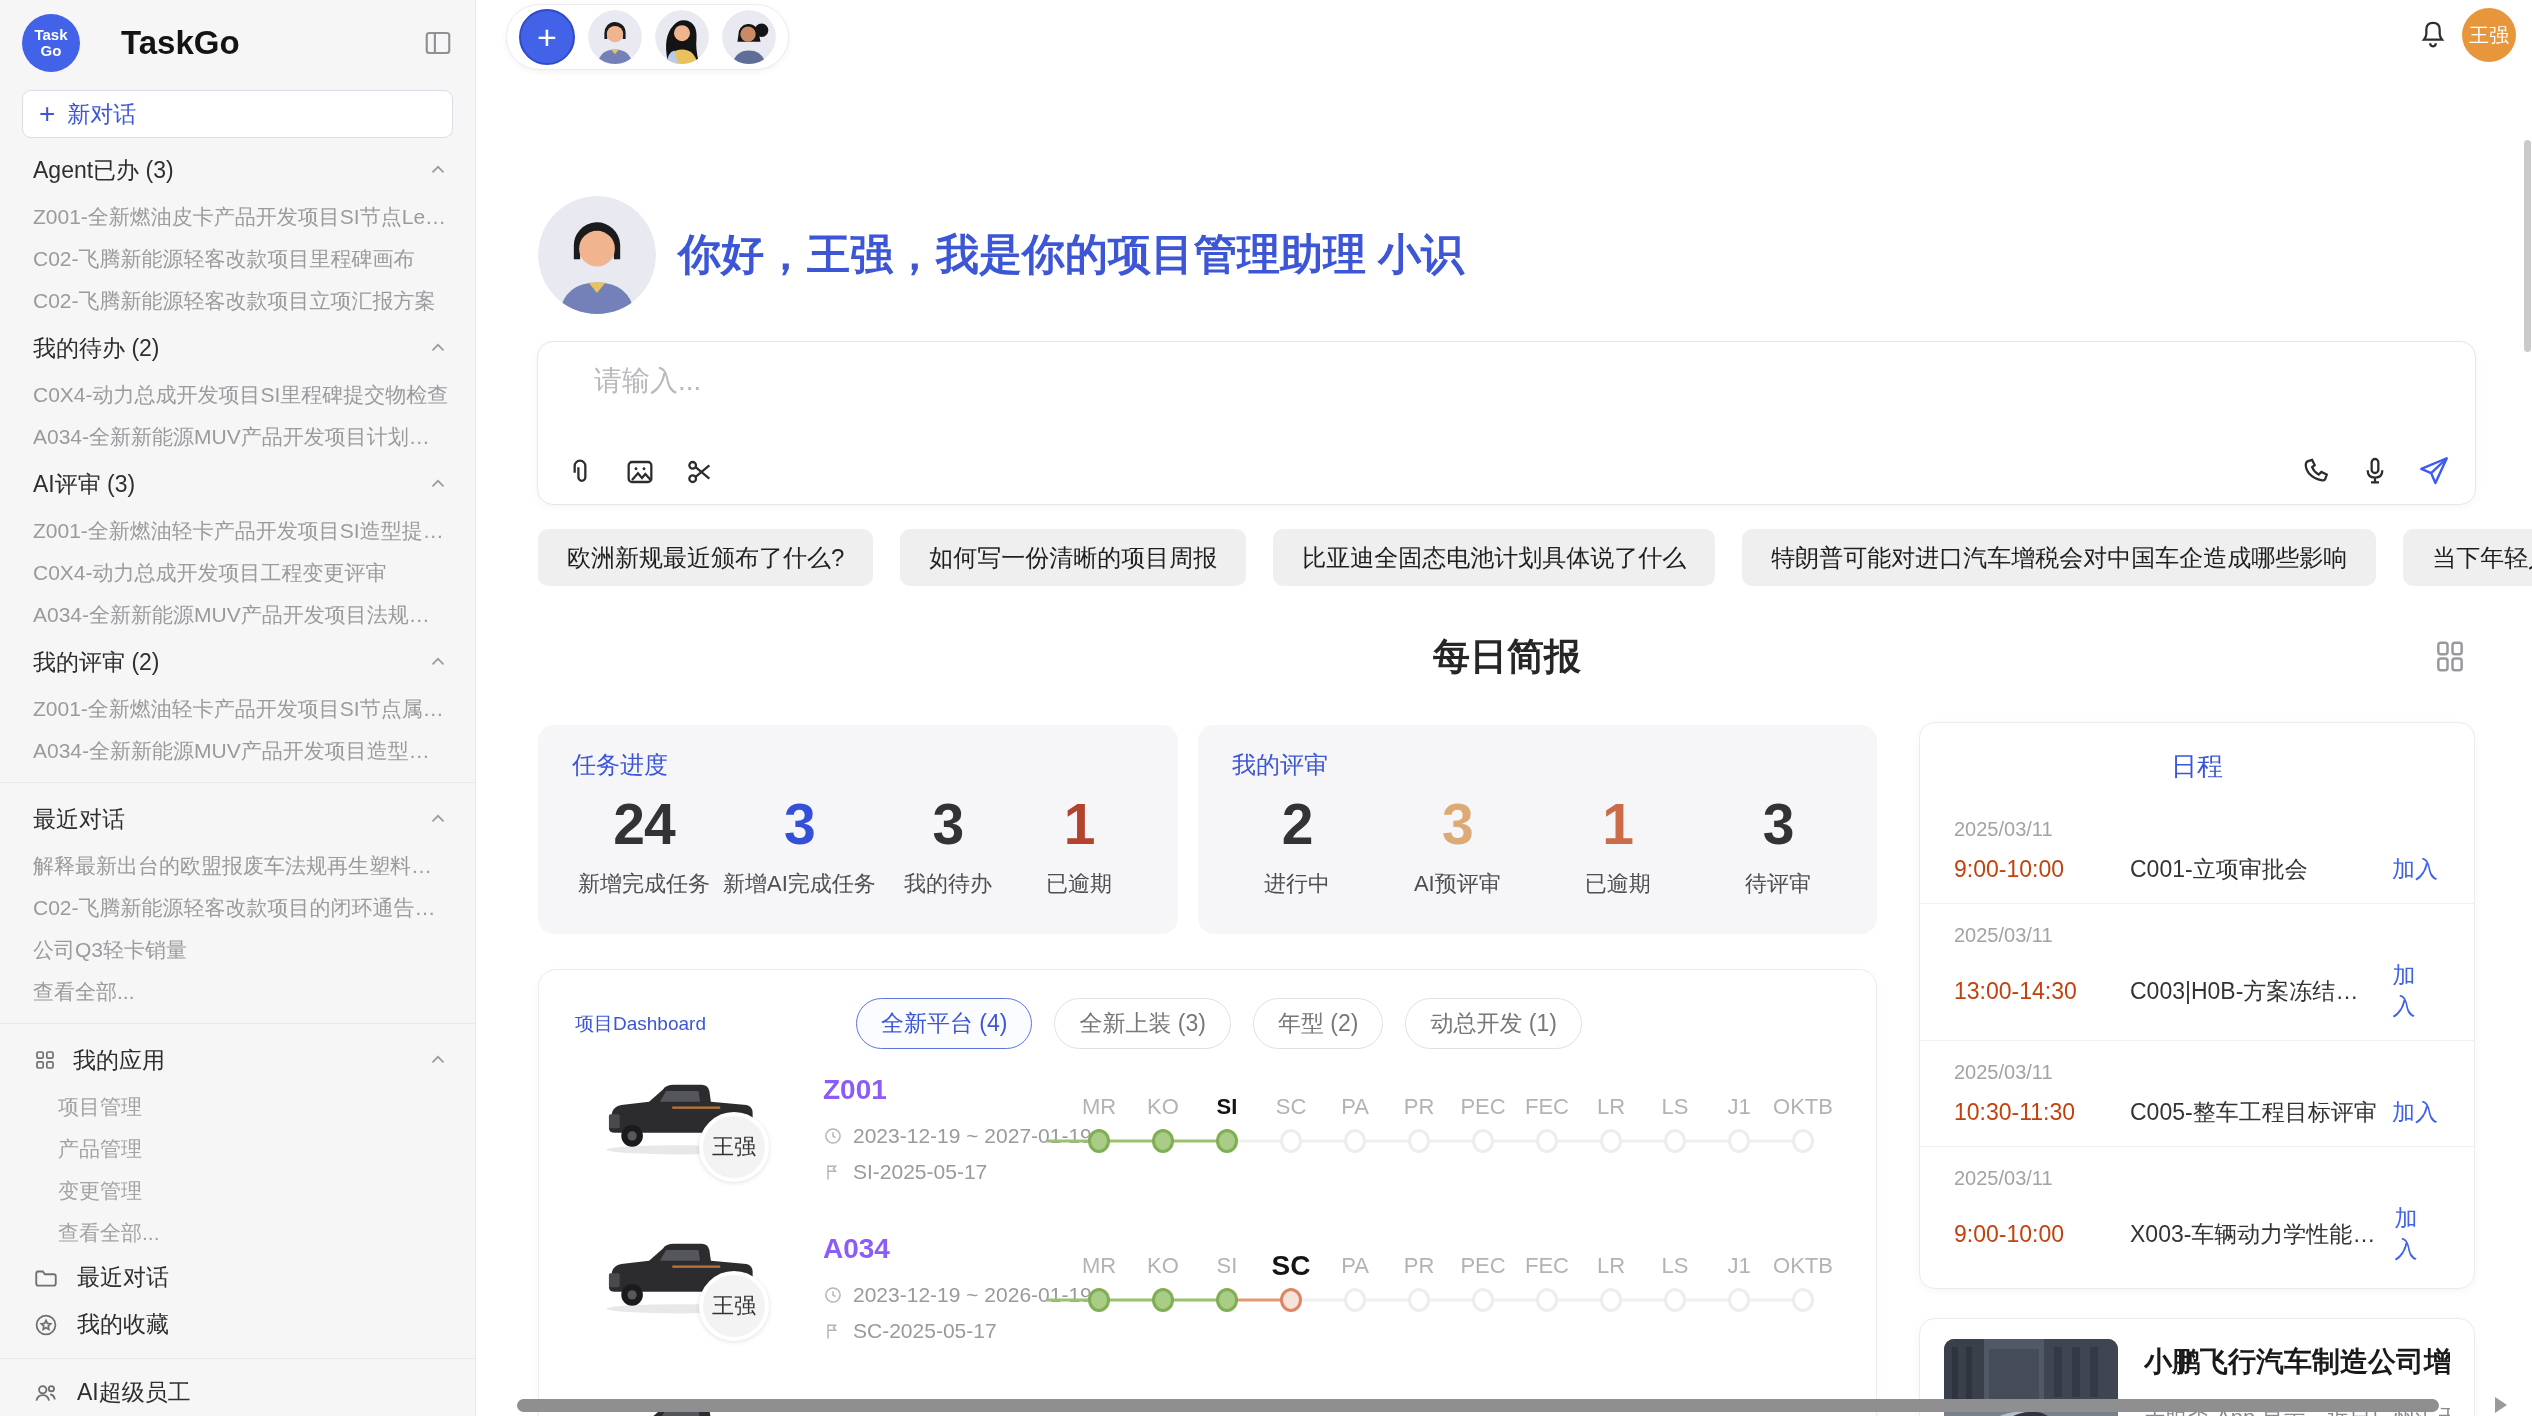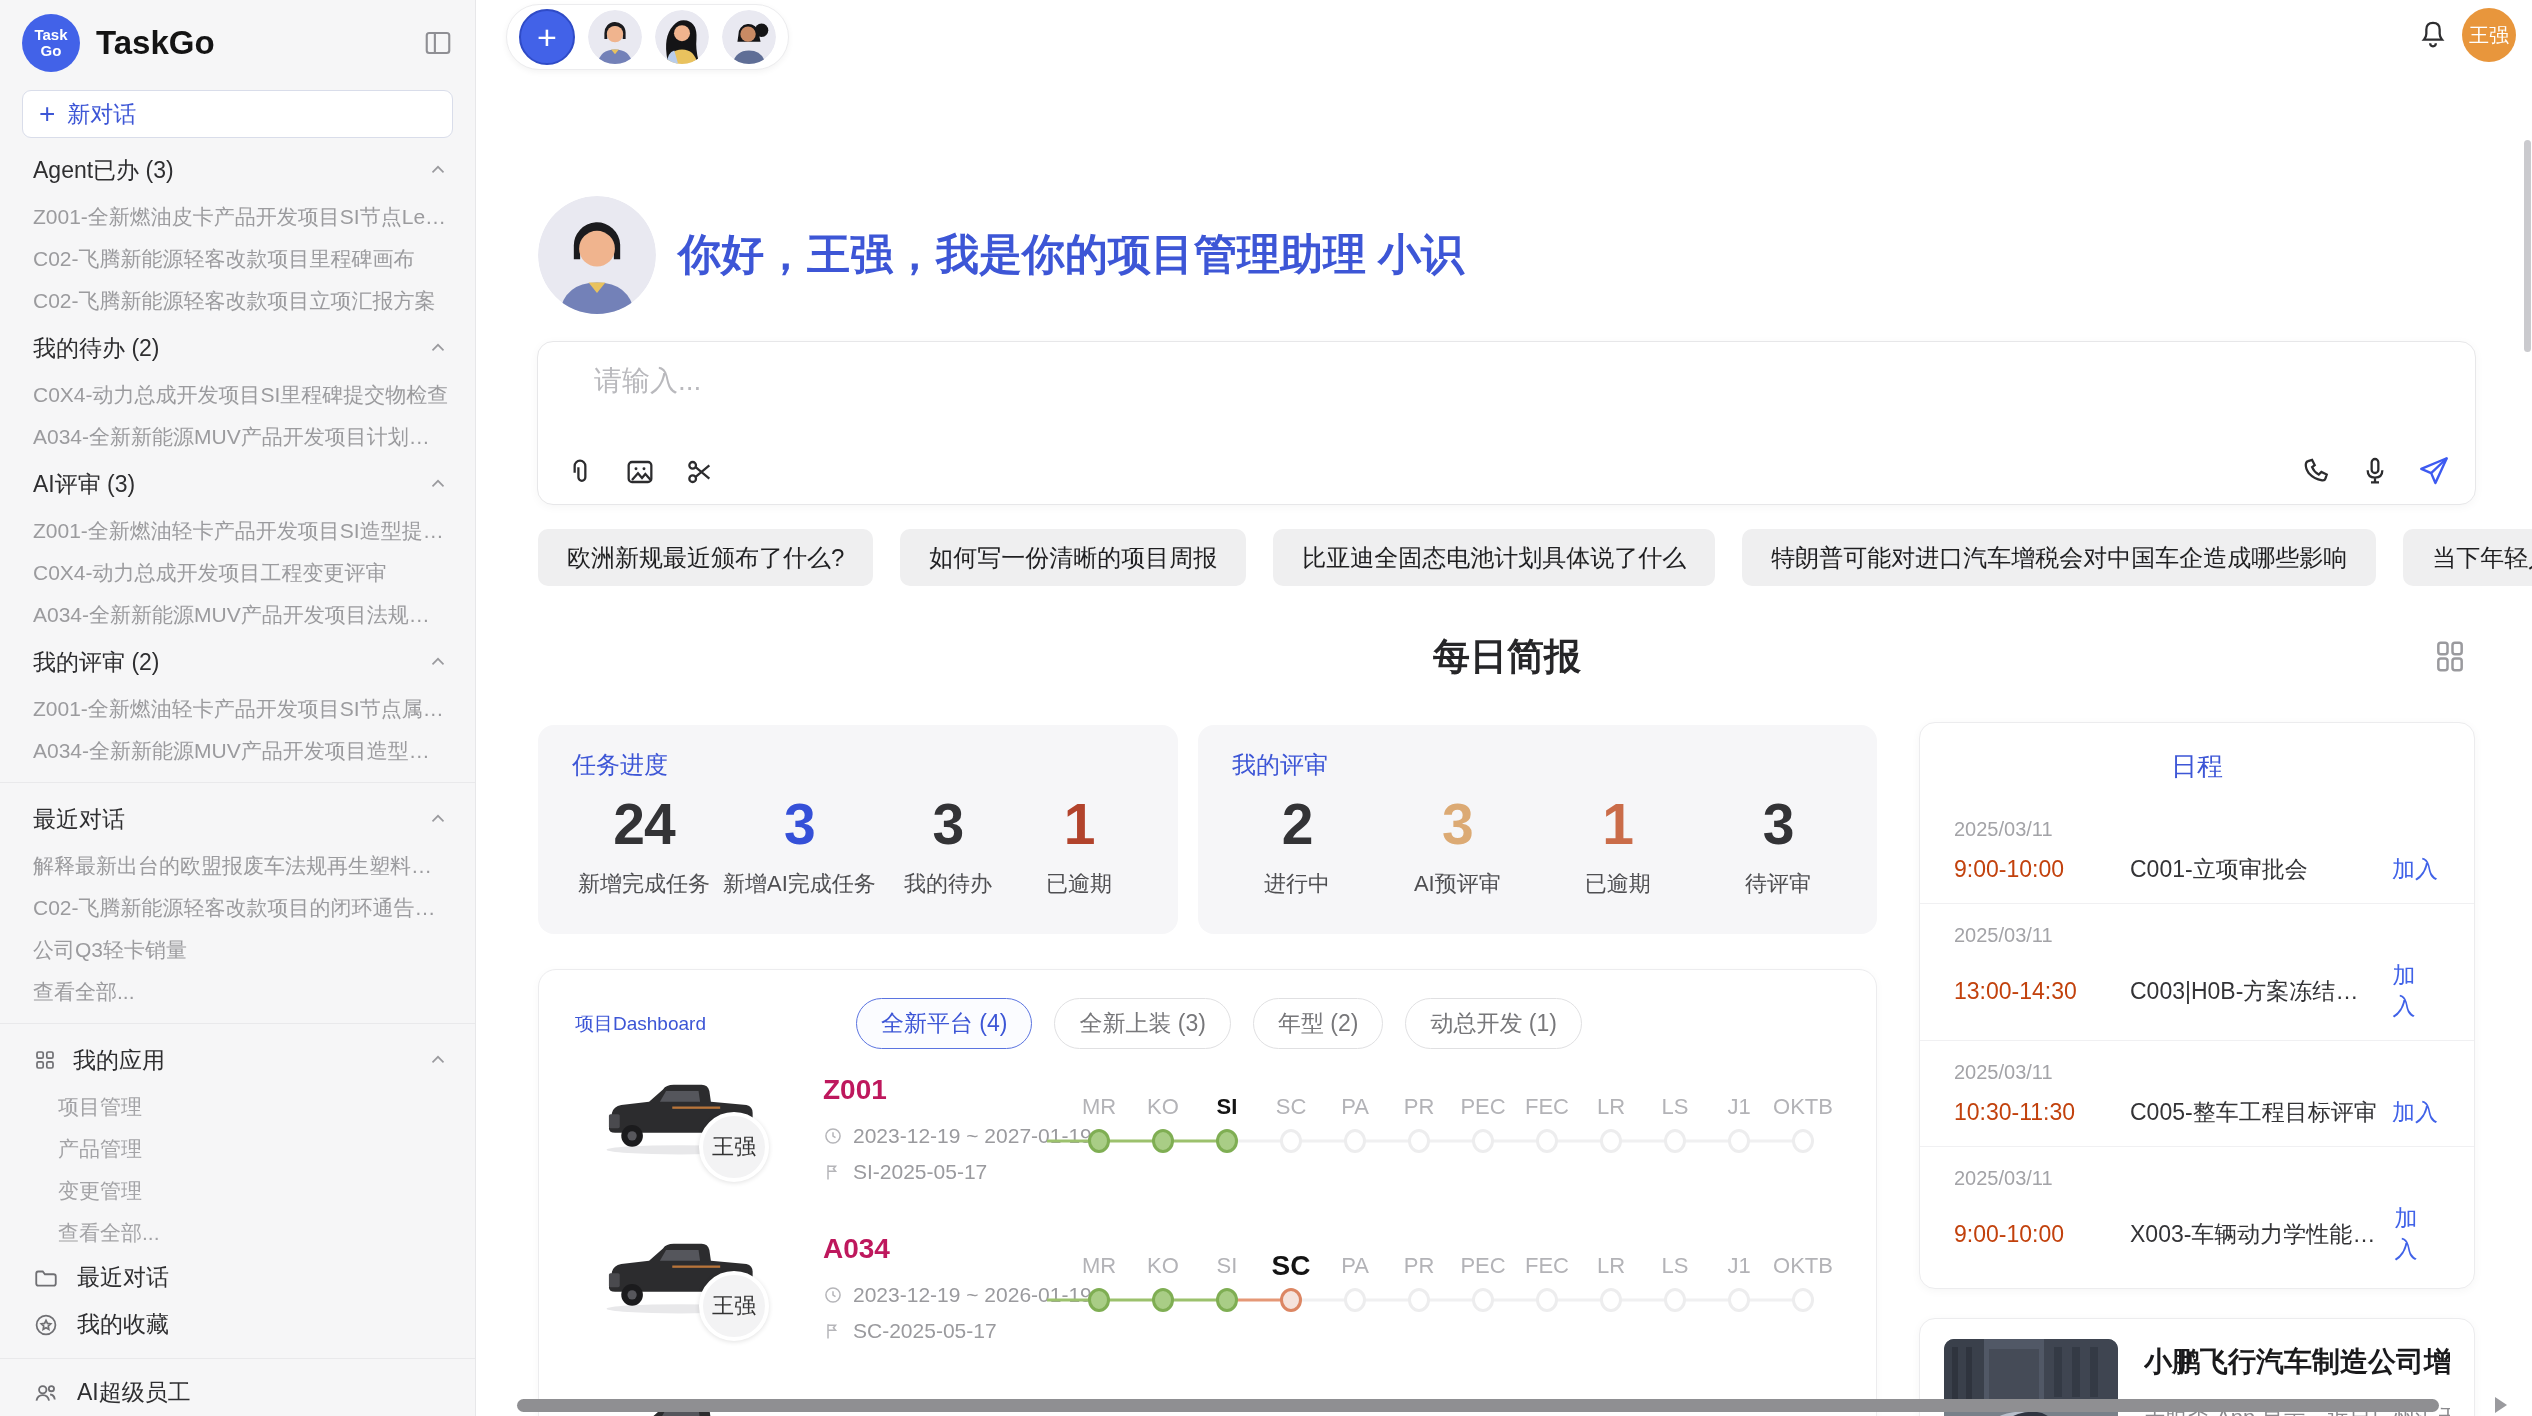--- a/index.html
+++ b/index.html
@@ -3,21 +3,21 @@
 <meta charset="utf-8">
 <style>
   * { margin:0; padding:0; box-sizing:border-box; }
   html,body { width:2532px; height:1416px; overflow:hidden; background:#fff;
     font-family:"Liberation Sans","DejaVu Sans",sans-serif; color:#222; }
   #app { position:relative; width:2532px; height:1416px; }
 
   
   .sidebar { position:absolute; left:0; top:0; width:476px; height:1416px;
     background:#f6f6f7; border-right:1px solid #e7e7e9; overflow:hidden; }
-  .side-header { display:flex; align-items:center; padding:14px 22px 2px 22px; }
+  .side-header { display:flex; align-items:center; padding:14px 22px 2px 22px;gap:25px; }
   .logo { width:58px; height:58px; border-radius:50%; background:#4262e8; color:#fff;
     display:flex; flex-direction:column; align-items:center; justify-content:center;
     font-size:15px; line-height:16px; font-weight:700; flex:0 0 auto;}
   .app-title { font-size:33px; font-weight:700; color:#141414; margin-left:16px; flex:1; }
   .panel-ico { color:#8f8f94; }
   .new-chat { margin:16px 22px 6px 22px; height:48px; background:#fff;
     border:1px solid #d9ddea; border-radius:9px; display:flex; align-items:center;
     padding:0 16px; color:#3d56d6; font-size:23px; cursor:pointer; }
   .new-chat .plus { font-size:28px; margin-right:12px; font-weight:400; }
   .sec-h { display:flex; align-items:center; justify-content:space-between;
@@ -86,21 +86,21 @@
   .dash-title { font-size:19px; color:#3d56d6; font-weight:500; }
   .filters { display:flex; gap:22px; margin-left:150px; }
   .fpill { font-size:23px; padding:9px 24px; border-radius:999px; border:1px solid #e0e0e2;
     color:#77777a; background:#fff; cursor:pointer; white-space:nowrap; }
   .fpill.active { border:1.5px solid #5b74e0; color:#3d56d6; background:#fbfcff; }
   .prow { position:absolute; left:0; width:100%; height:159px; }
   .car { position:absolute; left:56px; top:2px; width:170px; height:94px; }
   .owner-badge { position:absolute; left:160px; top:46px; width:70px; height:70px; border-radius:50%;
     background:#f3f3f4; border:4px solid #fff; box-shadow:0 1px 5px rgba(0,0,0,.12);
     display:flex; align-items:center; justify-content:center; font-size:22px; color:#333; }
-  .pname { position:absolute; left:284px; top:8px; font-size:28px; font-weight:700; color:#be185d; }
+  .pname { position:absolute; left:284px; top:8px; font-size:28px; font-weight:700; color:#8b5cf6; }
   .pmeta { position:absolute; left:284px; display:flex; align-items:center; gap:10px;
     font-size:21px; color:#9a9a9e; }
   .pmeta .mi { color:#b5b5b9; display:flex; }
   .timeline { position:absolute; left:528px; top:24px; display:flex; }
   .ms { width:64px; text-align:center; }
   .ms .lbl { font-size:22px; color:#b3b3b7; height:34px; line-height:34px; white-space:nowrap; }
   .ms .lbl.on { color:#141414; font-weight:700; }
   .ms .lbl.on.big { font-size:28px; }
   .dcell { position:relative; height:34px; display:flex; align-items:center; justify-content:center; }
   .dcell::before { content:""; position:absolute; left:-32px; width:64px; height:3px; top:50%;

